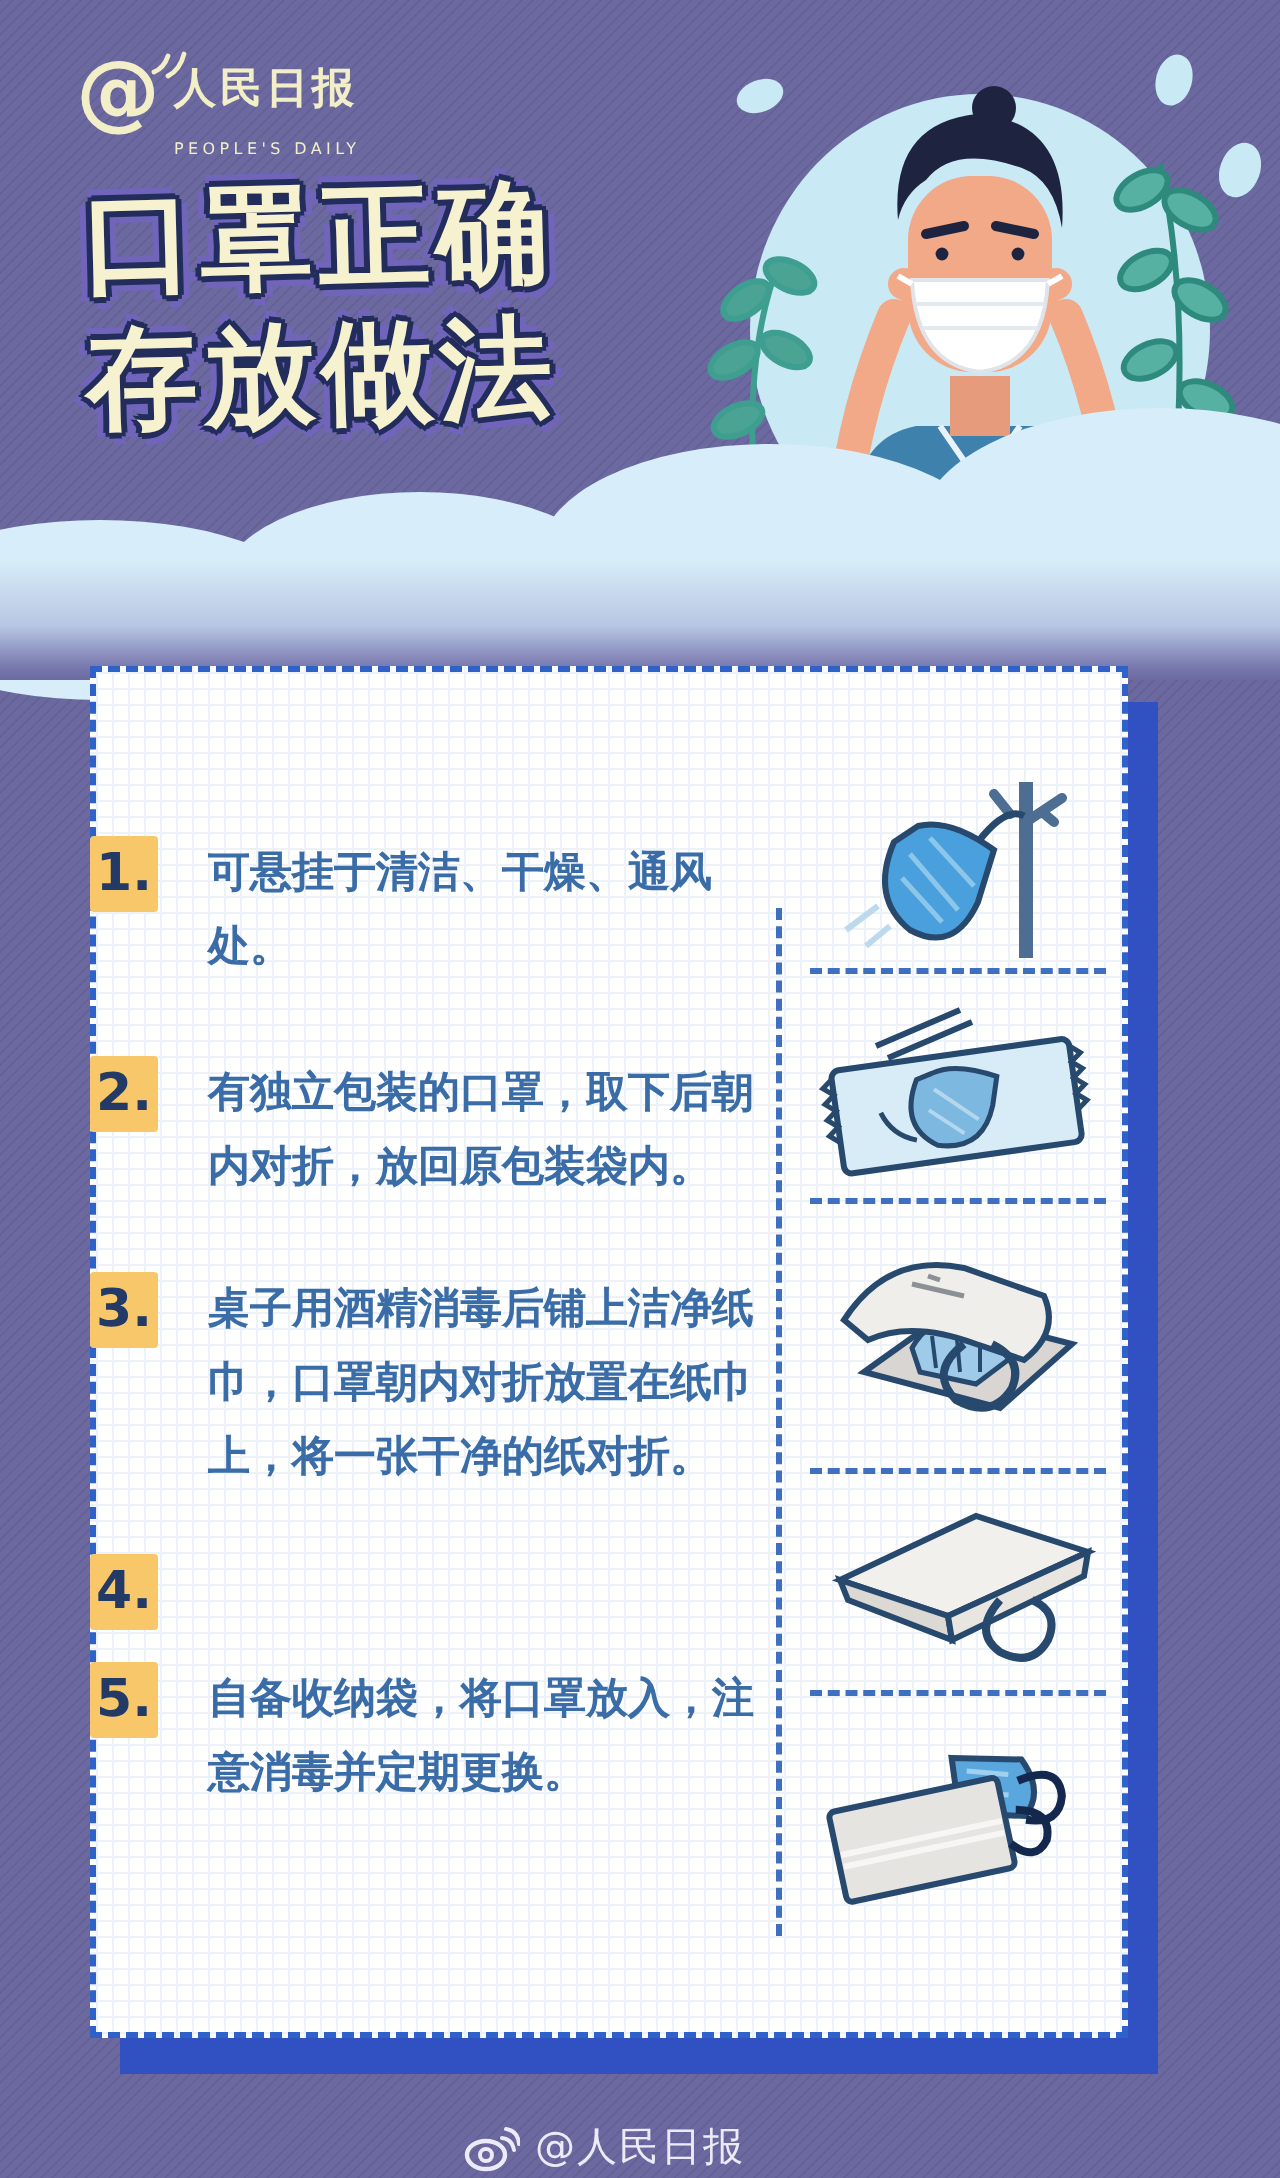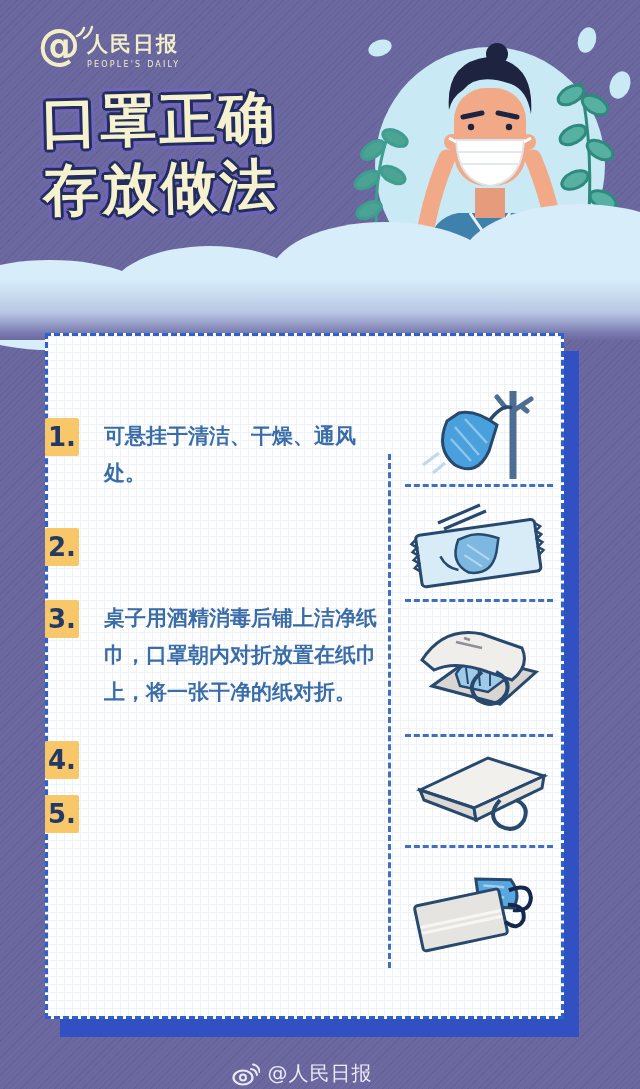--- a/index.html
+++ b/index.html
@@ -9,21 +9,21 @@
     background-color:#6b69a0;
     background-image:repeating-linear-gradient(135deg,rgba(38,33,78,.10) 0 1px,transparent 1px 4px);
   }
   
   .hero{position:absolute;left:0;top:0;width:640px;height:340px;}
   .logo{position:absolute;left:38px;top:24px;display:flex;align-items:flex-start;z-index:6;}
   .logo-at{font-size:42px;line-height:44px;font-weight:bold;color:#f2efc8;}
   .logo-sig{position:absolute;left:36px;top:-2px;}
   .logo-txt{margin-left:7px;margin-top:6px;display:flex;flex-direction:column;justify-content:center;}
   .logo-brand{font-size:21px;font-weight:bold;color:#f2efc8;letter-spacing:2px;}
-  .logo-sub{font-size:8px;color:#f2efc8;letter-spacing:2.2px;margin-top:2px;}
+  .logo-sub{font-size:8px;color:#f2efc8;letter-spacing:2.2px;margin-top:12px;}
   .title{
     position:absolute;left:42px;top:86px;z-index:6;
     font-size:56px;line-height:68px;font-weight:900;letter-spacing:3px;
     color:#f6f2cf;transform:rotate(-1.5deg);
     text-shadow:
       3px 0 0 #232d5c,-3px 0 0 #232d5c,0 3px 0 #232d5c,0 -3px 0 #232d5c,
       2px 2px 0 #232d5c,-2px 2px 0 #232d5c,2px -2px 0 #232d5c,-2px -2px 0 #232d5c,
       6px 2px 0 #7165bb,-6px 2px 0 #7165bb,2px 6px 0 #7165bb,-2px -6px 0 #7165bb;
   }
   .man-wrap{position:absolute;left:325px;top:10px;width:315px;height:300px;z-index:2;}
@@ -147,30 +147,32 @@
 
 <div class="card">
 
   <div class="items">
     <div class="item">
       <div class="badge">1.</div>
       <div class="item-text">可悬挂于清洁、干燥、通风处。</div>
     </div>
     <div class="item">
       <div class="badge">2.</div>
+      <div class="item-text">有独立包装的口罩，取下后朝内对折，放回原包装袋内。</div>
     </div>
     <div class="item g3">
       <div class="badge">3.</div>
       <div class="item-text">桌子用酒精消毒后铺上洁净纸巾，口罩朝内对折放置在纸巾上，将一张干净的纸对折。</div>
     </div>
     <div class="item g4">
       <div class="badge">4.</div>
     </div>
     <div class="item g5">
       <div class="badge">5.</div>
+      <div class="item-text">自备收纳袋，将口罩放入，注意消毒并定期更换。</div>
     </div>
   </div>
 
   <div class="vsep"></div>
 
   <div class="illus-col">
 
     <div class="illus-row" style="height:100px;">
       <svg width="140" height="95" viewBox="0 0 140 95">
         <line x1="104" y1="4" x2="104" y2="92" stroke="#4d6d92" stroke-width="7"></line>

